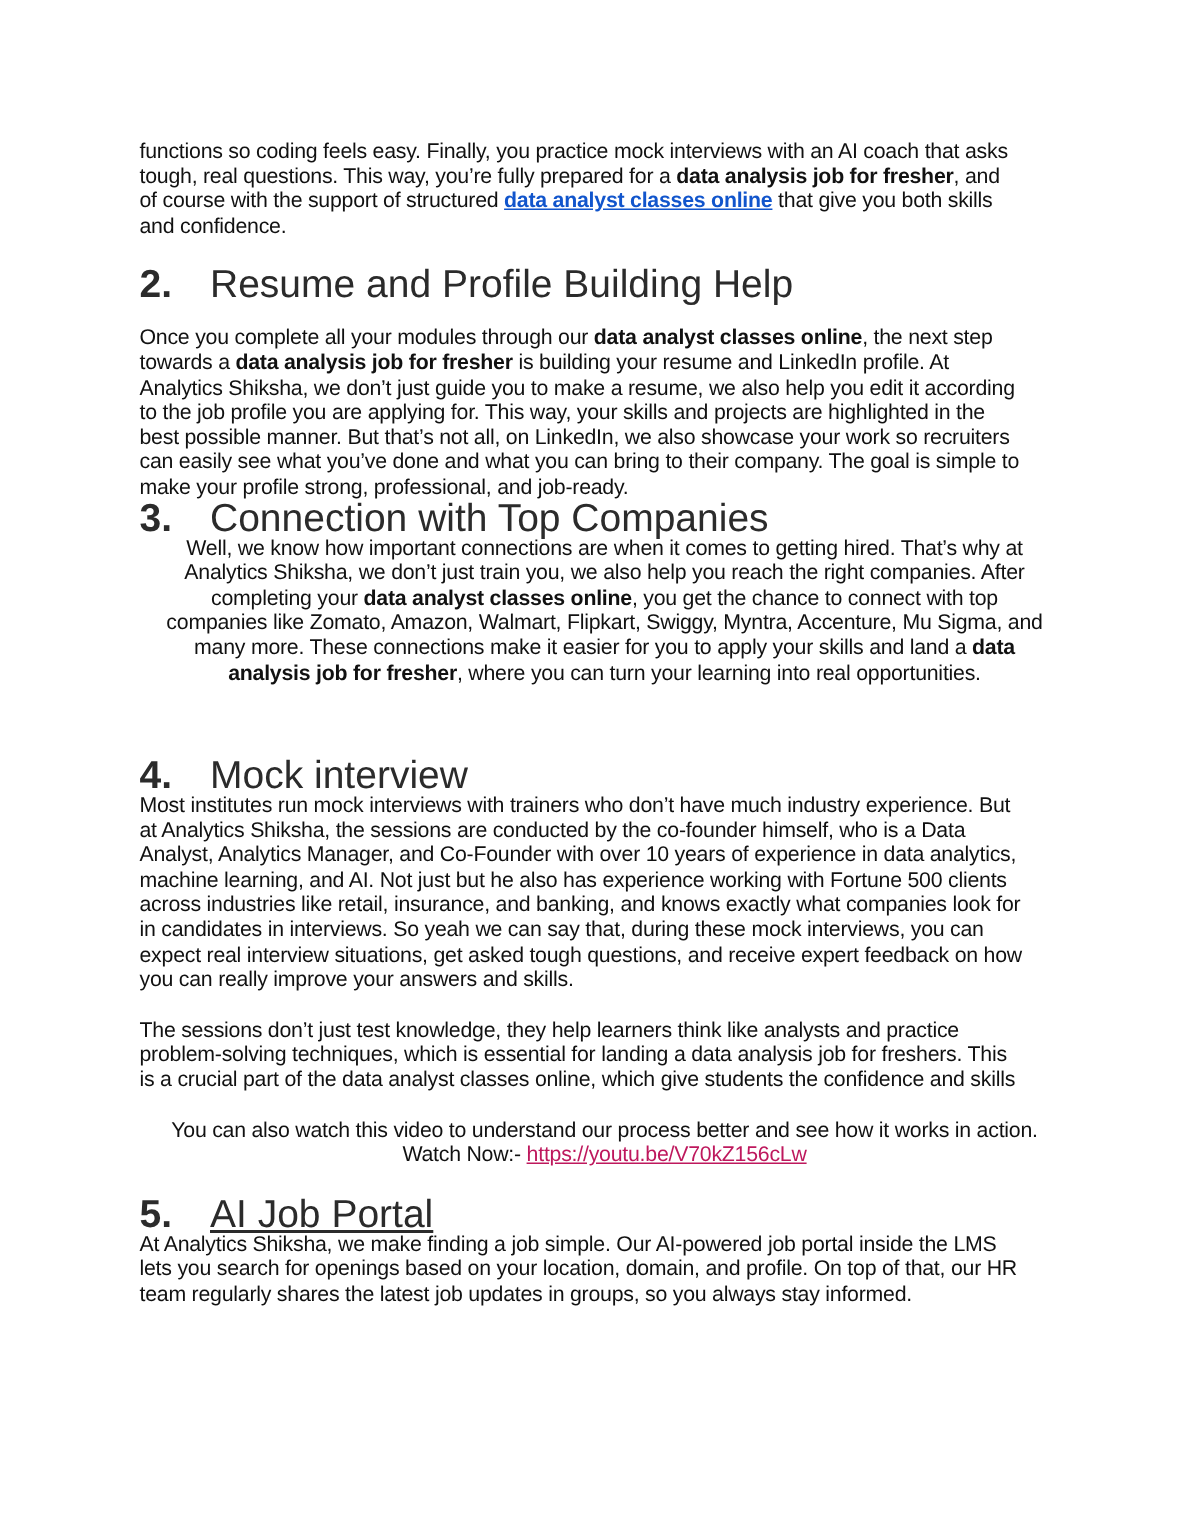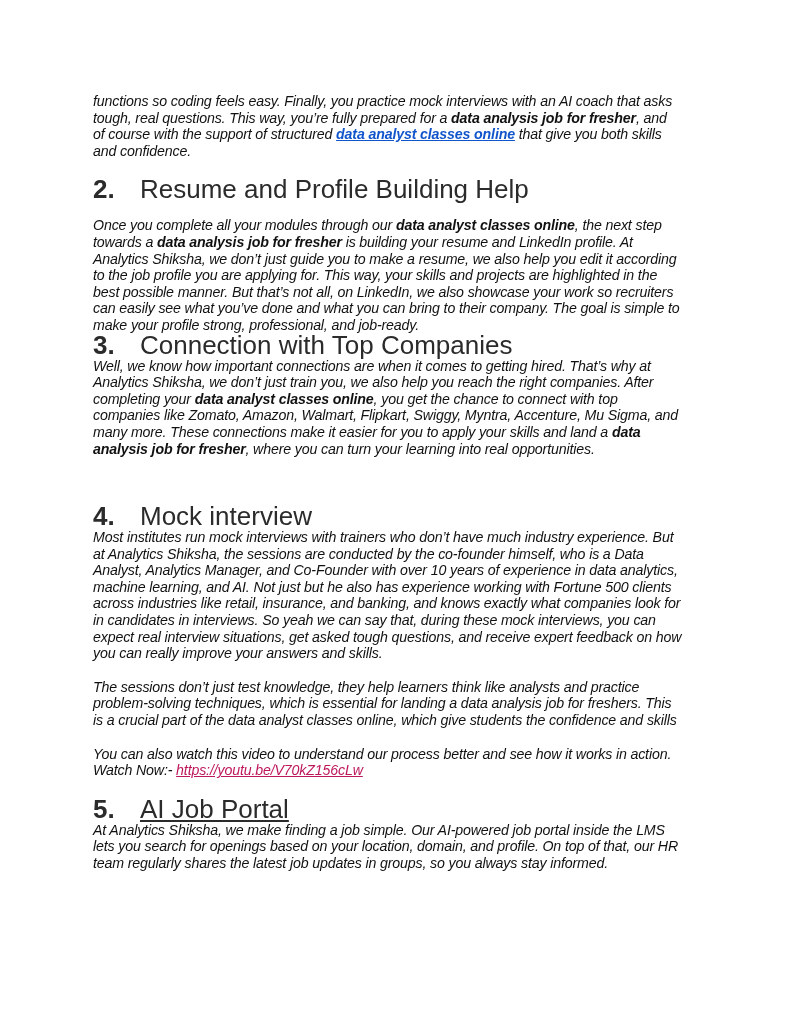--- a/index.html
+++ b/index.html
@@ -1,19 +1,19 @@
 <!DOCTYPE html>
 <html><head>
 <meta charset="utf-8">
 <style>
   html, body { margin: 0; padding: 0; background: #ffffff; }
   body { width: 791px; height: 1024px; position: relative; overflow: hidden;
          font-family: "Liberation Sans", sans-serif; color: #111111; }
   .page { position: absolute; left: 93px; top: 93px; width: 620px; }
-  .line { font-size: 14.2px; line-height: 16.6px; white-space: nowrap; letter-spacing: -0.15px; font-style: italic; }
+  .line { font-size: 14.2px; line-height: 16.6px; white-space: nowrap; letter-spacing: -0.15px; }
   .para { margin: 0; }
   .h { position: relative; font-size: 26px; line-height: 22px; color: #2b2b2b; white-space: nowrap; }
   .h .num { font-weight: bold; display: inline-block; width: 47px; }
   .h .title { font-weight: normal; }
   b { font-weight: bold; }
   a.link { color: #1155cc; text-decoration: underline; }
   a.link.bold { font-weight: bold; }
 </style>
 </head>
 <body>
@@ -36,21 +36,21 @@
     <div class="line"><span>Analytics Shiksha, we don’t just guide you to make a resume, we also help you edit it according</span></div>
     <div class="line"><span>to the job profile you are applying for. This way, your skills and projects are highlighted in the</span></div>
     <div class="line"><span>best possible manner. But that’s not all, on LinkedIn, we also showcase your work so recruiters</span></div>
     <div class="line"><span>can easily see what you’ve done and what you can bring to their company. The goal is simple to</span></div>
     <div class="line"><span>make your profile strong, professional, and job-ready.</span></div>
   </div>
 
   <div class="h" style="">
     <span class="num">3.</span><span class="title">Connection with Top Companies</span>
   </div>
-  <div class="para" style="margin-top:2px;">
+  <div class="para" style="margin-top:2px;text-align:center;">
     <div class="line"><span>Well, we know how important connections are when it comes to getting hired. That’s why at</span></div>
     <div class="line"><span>Analytics Shiksha, we don’t just train you, we also help you reach the right companies. After</span></div>
     <div class="line"><span>completing your </span><b>data analyst classes online</b><span>, you get the chance to connect with top</span></div>
     <div class="line"><span>companies like Zomato, Amazon, Walmart, Flipkart, Swiggy, Myntra, Accenture, Mu Sigma, and</span></div>
     <div class="line"><span>many more. These connections make it easier for you to apply your skills and land a </span><b>data</b></div>
     <div class="line"><b>analysis job for fresher</b><span>, where you can turn your learning into real opportunities.</span></div>
   </div>
 
   <div class="h" style="margin-top:48px;">
     <span class="num">4.</span><span class="title">Mock interview</span>
@@ -63,21 +63,21 @@
     <div class="line"><span>across industries like retail, insurance, and banking, and knows exactly what companies look for</span></div>
     <div class="line"><span>in candidates in interviews. So yeah we can say that, during these mock interviews, you can</span></div>
     <div class="line"><span>expect real interview situations, get asked tough questions, and receive expert feedback on how</span></div>
     <div class="line"><span>you can really improve your answers and skills.</span></div>
   </div>
   <div class="para" style="margin-top:17px;">
     <div class="line"><span>The sessions don’t just test knowledge, they help learners think like analysts and practice</span></div>
     <div class="line"><span>problem-solving techniques, which is essential for landing a data analysis job for freshers. This</span></div>
     <div class="line"><span>is a crucial part of the data analyst classes online, which give students the confidence and skills</span></div>
   </div>
-  <div class="para" style="margin-top:17px;">
+  <div class="para" style="margin-top:17px;text-align:center;">
     <div class="line"><span>You can also watch this video to understand our process better and see how it works in action.</span></div>
     <div class="line"><span>Watch Now:- </span><a class="link" href="#" style="color: #be185d;">https://youtu.be/V70kZ156cLw</a></div>
   </div>
 
   <div class="h" style="margin-top:19px;text-decoration:underline;">
     <span class="num">5.</span><span class="title">AI Job Portal</span>
   </div>
   <div class="para" style="margin-top:2px;">
     <div class="line"><span>At Analytics Shiksha, we make finding a job simple. Our AI-powered job portal inside the LMS</span></div>
     <div class="line"><span>lets you search for openings based on your location, domain, and profile. On top of that, our HR</span></div>

